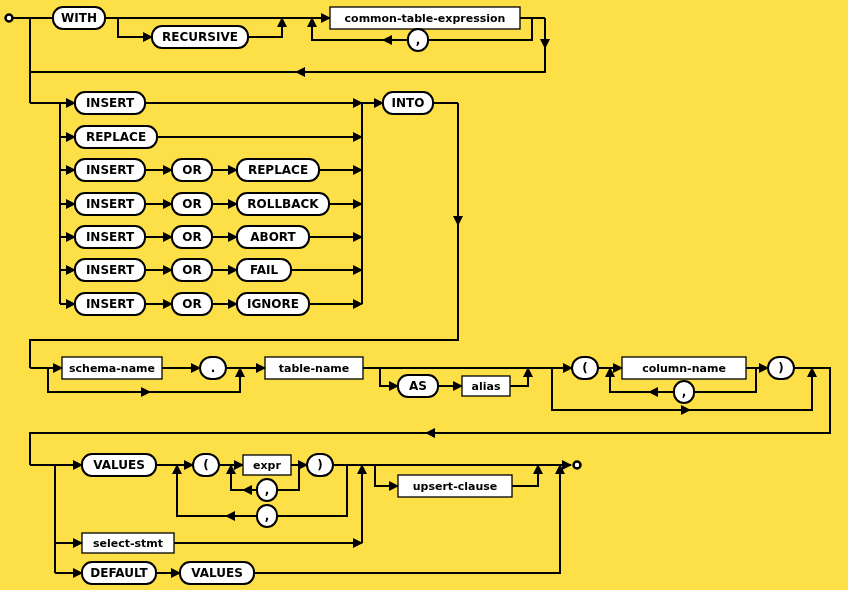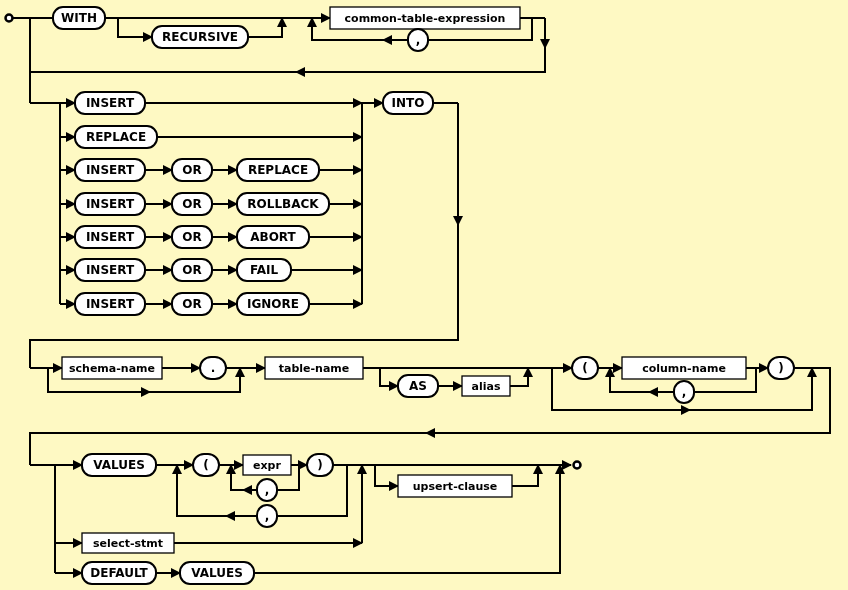--- a/index.html
+++ b/index.html
@@ -1,16 +1,16 @@
 <!DOCTYPE html>
 <html><head>
 <meta charset="utf-8">
 <style>
   html,body{margin:0;padding:0;background:#ffffff;}
-  .stage{width:848px;height:590px;background:#fef9c3;position:relative;font-family:"DejaVu Sans",sans-serif;}
+  .stage{width:848px;height:590px;background:#fde047;position:relative;font-family:"DejaVu Sans",sans-serif;}
   svg{display:block;}
   .wire{fill:none;stroke:#000;stroke-width:2;}
   .arrowpoly{fill:#000;stroke:none;}
   .term{fill:#ffffff;stroke:#000;stroke-width:2;}
   .nt{fill:#ffffff;stroke:#000;stroke-width:1.3;}
   text.kw{font-family:"DejaVu Sans",sans-serif;font-size:12px;font-weight:bold;text-anchor:middle;fill:#000;}
   text.ntl{font-family:"DejaVu Sans",sans-serif;font-size:11px;font-weight:bold;text-anchor:middle;fill:#000;}
   .endpoint{fill:#ffffff;stroke:#000;stroke-width:2.5;}
 </style>
 </head>

